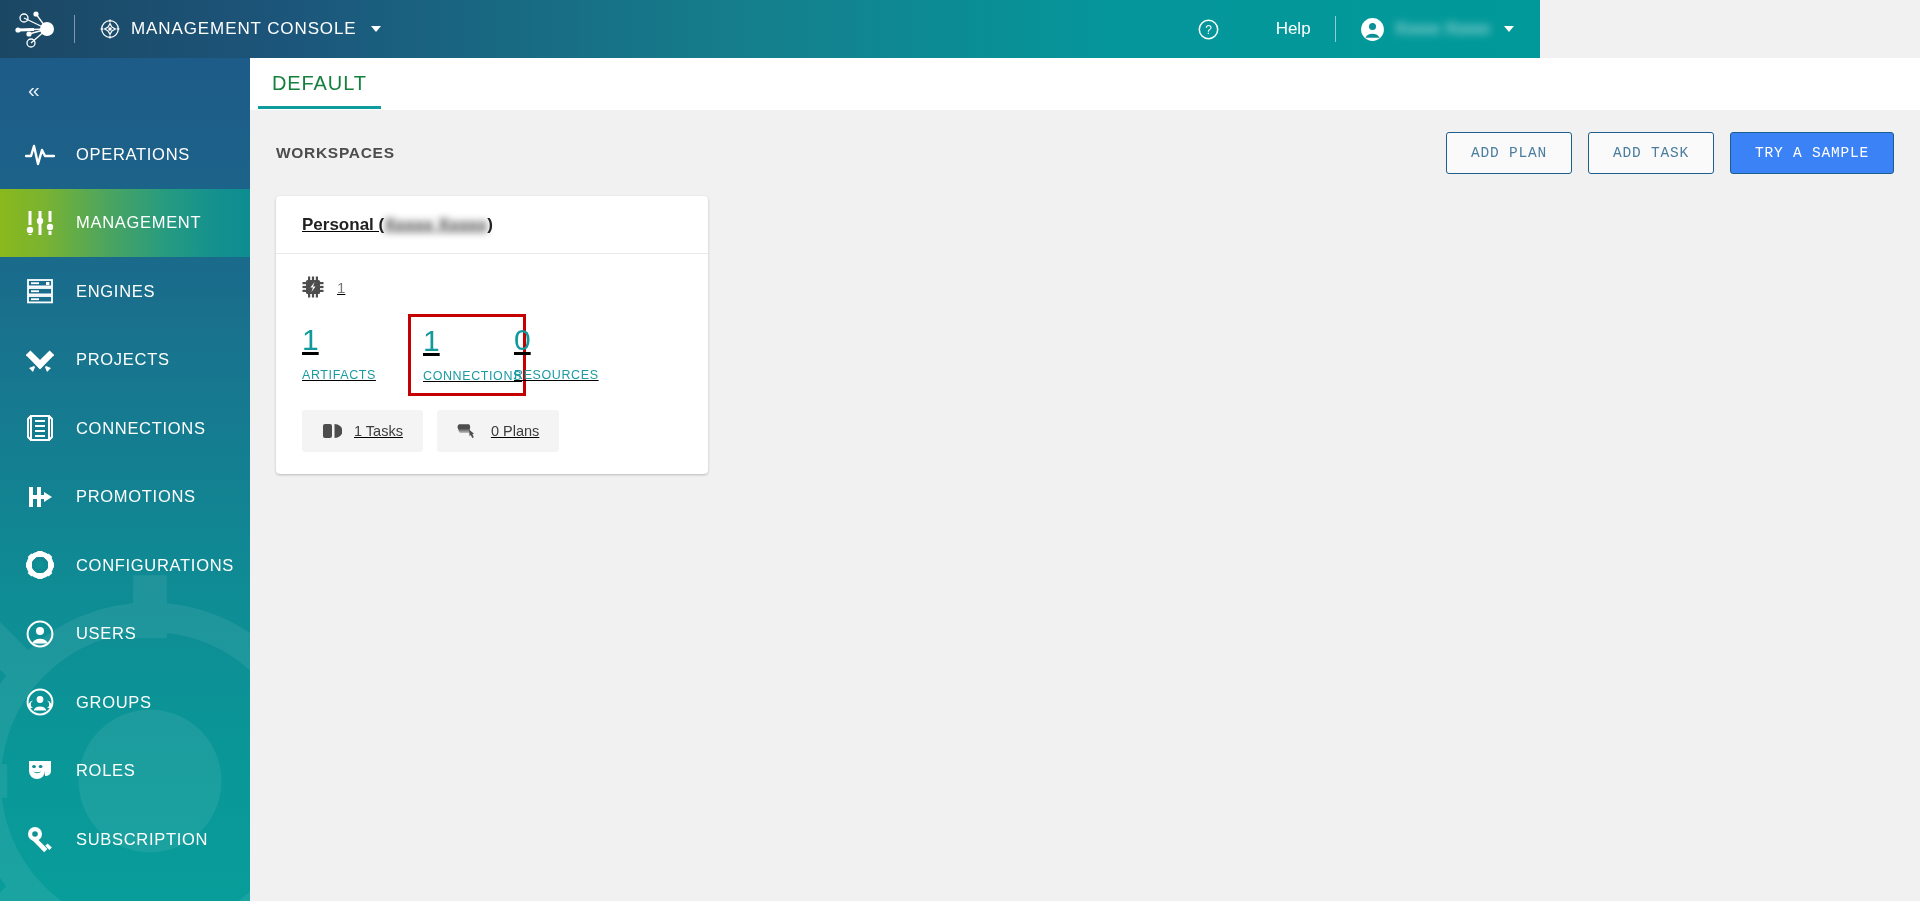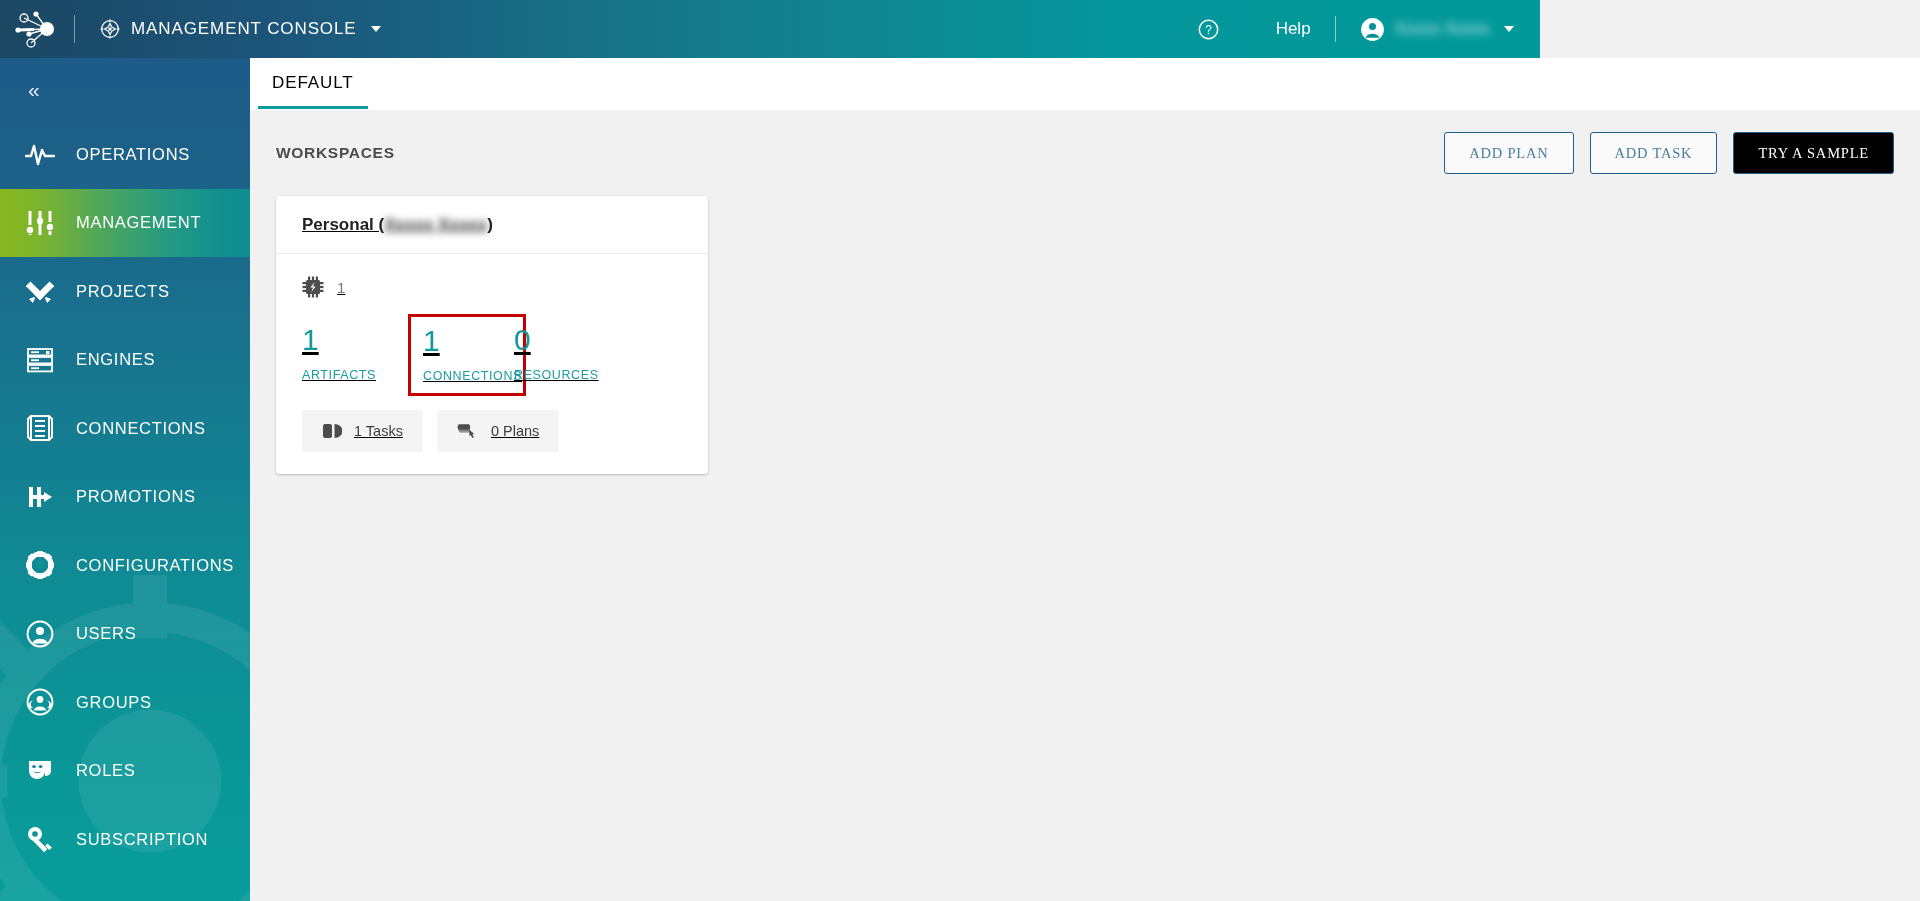--- a/index.html
+++ b/index.html
@@ -175,22 +175,22 @@
     display: flex;
     align-items: flex-end;
     padding-left: 0;
     border-bottom: 1px solid #ffffff;
   }
   .tab {
     height: 52px;
     display: flex;
     align-items: center;
     padding: 0 22px;
-    color: #000000;
-    font-size: 17px;
+    color: #15803d;
+    font-size: 20px;
     letter-spacing: 0.9px;
     cursor: pointer;
     position: relative;
   }
   .tab.active::after {
     content: "";
     position: absolute;
     left: 8px; right: 8px; bottom: 0;
     height: 3px;
     background: #0f9c9c;
@@ -219,29 +219,29 @@
     height: 42px;
     padding: 0 24px;
     font-size: 14.5px;
     letter-spacing: 0.8px;
     border-radius: 3px;
     cursor: pointer;
     display: flex;
     align-items: center;
     justify-content: center;
     white-space: nowrap;
-    font-family: Liberation Serif, serif;
+    font-family: Liberation Mono, monospace;
   }
   .btn-outline {
     background: #fafafa;
     border: 1.6px solid #1d5e8c;
     color: #4a7d9e;
   }
   .btn-primary {
-    background: #000000;
+    background: #3b82f6;
     border: 1.6px solid #1d5e8c;
     color: #ffffff;
   }
 
   
   .card-grid {
     display: flex;
     flex-wrap: wrap;
     gap: 22px;
   }
@@ -443,49 +443,49 @@
           <circle cx="24" cy="18" r="3.2" fill="#ffffff"></circle>
           <line x1="24" y1="22" x2="24" y2="26" stroke="#ffffff" stroke-width="3"></line>
           <line x1="4" y1="25" x2="4" y2="26" stroke="#ffffff" stroke-width="3"></line>
         </svg>
       </span>
       <span class="nav-label">MANAGEMENT</span>
     </div>
 
     <div class="nav-item">
       <span class="nav-icon">
+        <svg width="28" height="26" viewBox="0 0 28 26">
+          <g fill="none" stroke="#ffffff" stroke-width="1.8">
+            <rect x="2" y="2" width="24" height="6.4"></rect>
+            <rect x="2" y="10" width="24" height="6.4"></rect>
+            <rect x="2" y="18" width="24" height="6.4"></rect>
+          </g>
+          <g fill="#ffffff">
+            <rect x="5" y="4.3" width="8" height="1.8"></rect>
+            <rect x="5" y="12.3" width="8" height="1.8"></rect>
+            <rect x="5" y="20.3" width="8" height="1.8"></rect>
+            <rect x="20" y="4" width="3.4" height="3"></rect>
+          </g>
+        </svg>
+      </span>
+      <span class="nav-label">ENGINES</span>
+    </div>
+
+    <div class="nav-item">
+      <span class="nav-icon">
         <svg width="28" height="28" viewBox="0 0 28 28">
           <g fill="#ffffff">
             <path d="M3 22 L7 26 L9 21 L8 20 Z"></path>
             <rect x="6" y="4" width="6.5" height="20" transform="rotate(-45 9 14)"></rect>
             <path d="M25 22 L21 26 L19 21 L20 20 Z"></path>
             <rect x="15.5" y="4" width="6.5" height="20" transform="rotate(45 19 14)"></rect>
           </g>
         </svg>
       </span>
       <span class="nav-label">PROJECTS</span>
-    </div>
-
-    <div class="nav-item">
-      <span class="nav-icon">
-        <svg width="28" height="26" viewBox="0 0 28 26">
-          <g fill="none" stroke="#ffffff" stroke-width="1.8">
-            <rect x="2" y="2" width="24" height="6.4"></rect>
-            <rect x="2" y="10" width="24" height="6.4"></rect>
-            <rect x="2" y="18" width="24" height="6.4"></rect>
-          </g>
-          <g fill="#ffffff">
-            <rect x="5" y="4.3" width="8" height="1.8"></rect>
-            <rect x="5" y="12.3" width="8" height="1.8"></rect>
-            <rect x="5" y="20.3" width="8" height="1.8"></rect>
-            <rect x="20" y="4" width="3.4" height="3"></rect>
-          </g>
-        </svg>
-      </span>
-      <span class="nav-label">ENGINES</span>
     </div>
 
     <div class="nav-item">
       <span class="nav-icon">
         <svg width="28" height="28" viewBox="0 0 28 28">
           <rect x="5" y="2" width="18" height="24" fill="none" stroke="#ffffff" stroke-width="2"></rect>
           <g fill="#ffffff">
             <rect x="9" y="6" width="10" height="2"></rect>
             <rect x="9" y="11" width="10" height="2"></rect>
             <rect x="9" y="16" width="10" height="2"></rect>

